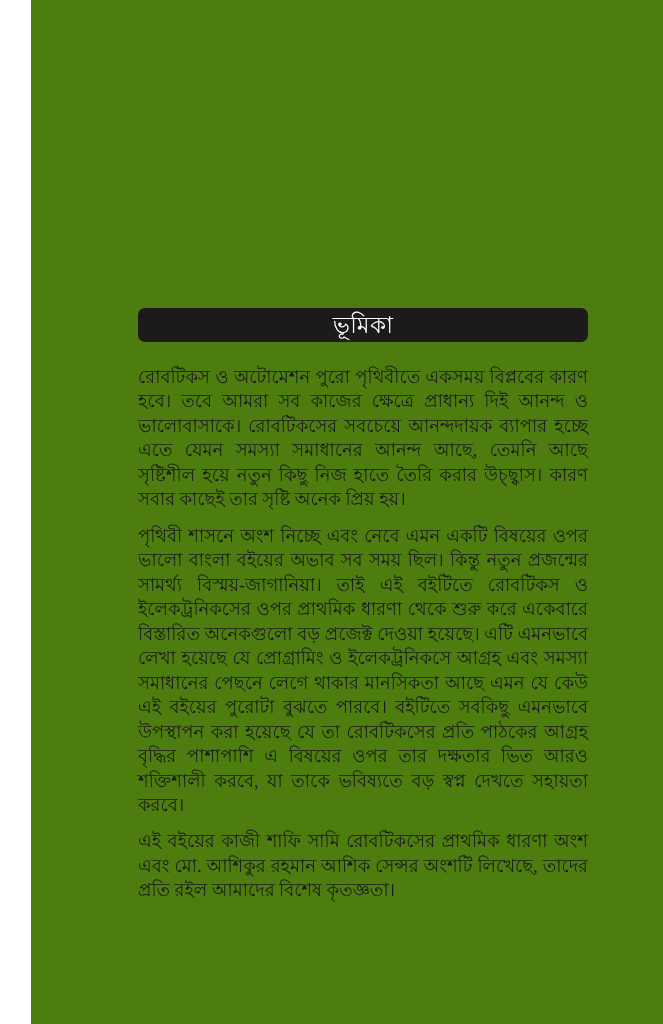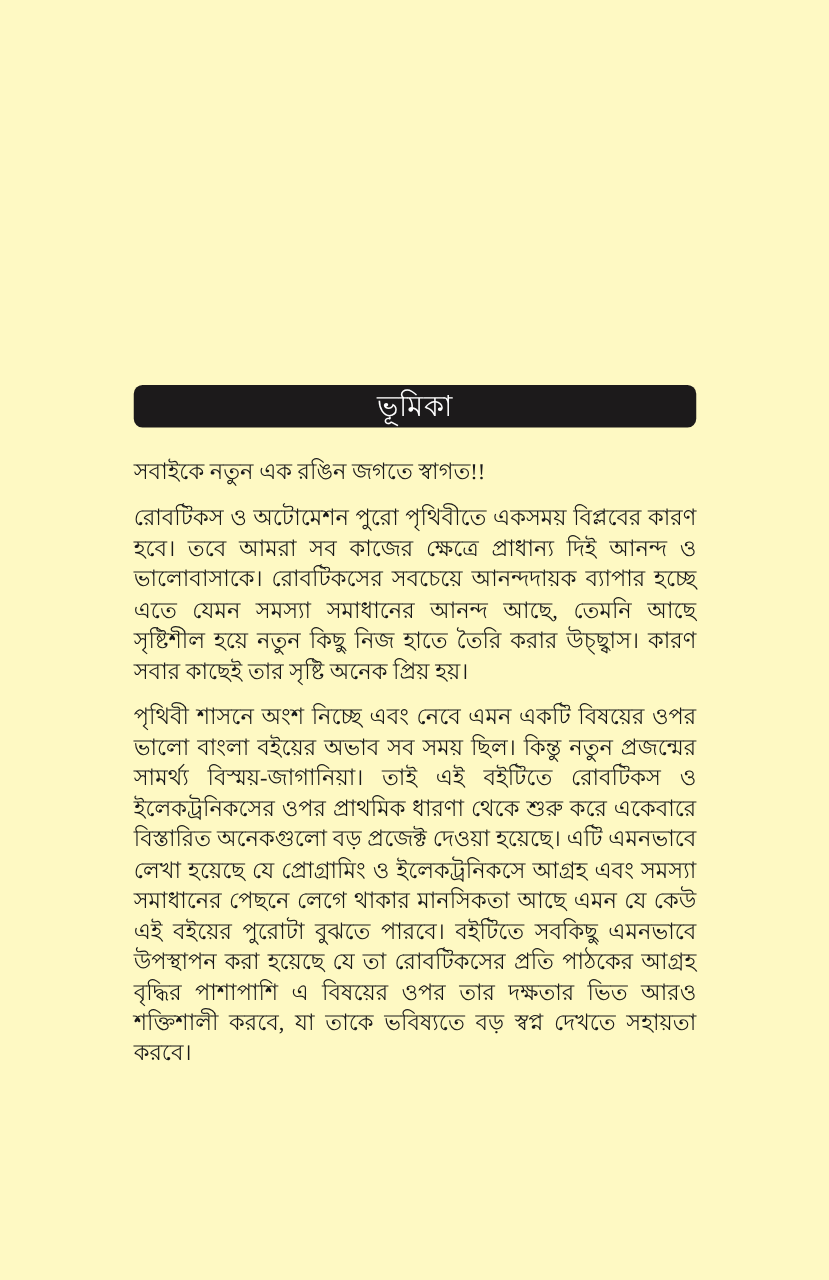--- a/index.html
+++ b/index.html
@@ -10,21 +10,22 @@
   body {
     width: 663px;
     height: 1024px;
     position: relative;
     overflow: hidden;
     font-family: "Liberation Serif", "DejaVu Serif", serif;
   }
   .page {
     position: absolute;
     inset: 0;
-    background: #fef9c3;
+    background: #4d7c0f;
+    margin-left: 31px;
   }
   .content {
     position: absolute;
     left: 107px;
     top: 308px;
     width: 450px;
   }
   .title-banner {
     background: #1c1a1b;
     border-radius: 7px;
@@ -59,21 +60,21 @@
 </head>
 <body>
 
 <div class="page">
   <div class="content">
 
     <div class="title-banner">
       <span class="title-text">ভূমিকা</span>
     </div>
 
-    <p class="welcome-line">সবাইকে নতুন এক রঙিন জগতে স্বাগত!!</p>
 
     <p class="body-para">রোবটিকস ও অটোমেশন পুরো পৃথিবীতে একসময় বিপ্লবের কারণ হবে। তবে আমরা সব কাজের ক্ষেত্রে প্রাধান্য দিই আনন্দ ও ভালোবাসাকে। রোবটিকসের সবচেয়ে আনন্দদায়ক ব্যাপার হচ্ছে এতে যেমন সমস্যা সমাধানের আনন্দ আছে, তেমনি আছে সৃষ্টিশীল হয়ে নতুন কিছু নিজ হাতে তৈরি করার উচ্ছ্বাস। কারণ সবার কাছেই তার সৃষ্টি অনেক প্রিয় হয়।</p>
 
     <p class="body-para">পৃথিবী শাসনে অংশ নিচ্ছে এবং নেবে এমন একটি বিষয়ের ওপর ভালো বাংলা বইয়ের অভাব সব সময় ছিল। কিন্তু নতুন প্রজন্মের সামর্থ্য বিস্ময়-জাগানিয়া। তাই এই বইটিতে রোবটিকস ও ইলেকট্রনিকসের ওপর প্রাথমিক ধারণা থেকে শুরু করে একেবারে বিস্তারিত অনেকগুলো বড় প্রজেক্ট দেওয়া হয়েছে। এটি এমনভাবে লেখা হয়েছে যে প্রোগ্রামিং ও ইলেকট্রনিকসে আগ্রহ এবং সমস্যা সমাধানের পেছনে লেগে থাকার মানসিকতা আছে এমন যে কেউ এই বইয়ের পুরোটা বুঝতে পারবে। বইটিতে সবকিছু এমনভাবে উপস্থাপন করা হয়েছে যে তা রোবটিকসের প্রতি পাঠকের আগ্রহ বৃদ্ধির পাশাপাশি এ বিষয়ের ওপর তার দক্ষতার ভিত আরও শক্তিশালী করবে, যা তাকে ভবিষ্যতে বড় স্বপ্ন দেখতে সহায়তা করবে।</p>
 
+    <p class="body-para">এই বইয়ের কাজী শাফি সামি রোবটিকসের প্রাথমিক ধারণা অংশ এবং মো. আশিকুর রহমান আশিক সেন্সর অংশটি লিখেছে, তাদের প্রতি রইল আমাদের বিশেষ কৃতজ্ঞতা।</p>
 
   </div>
 </div>
 
 </body></html>

